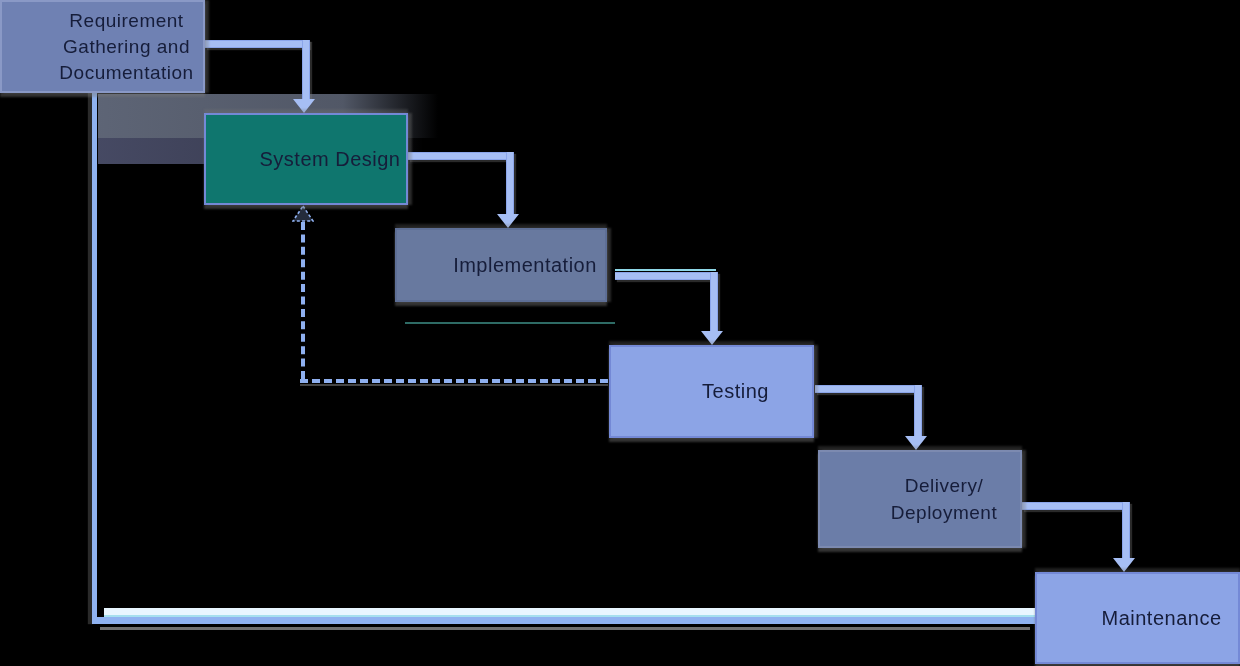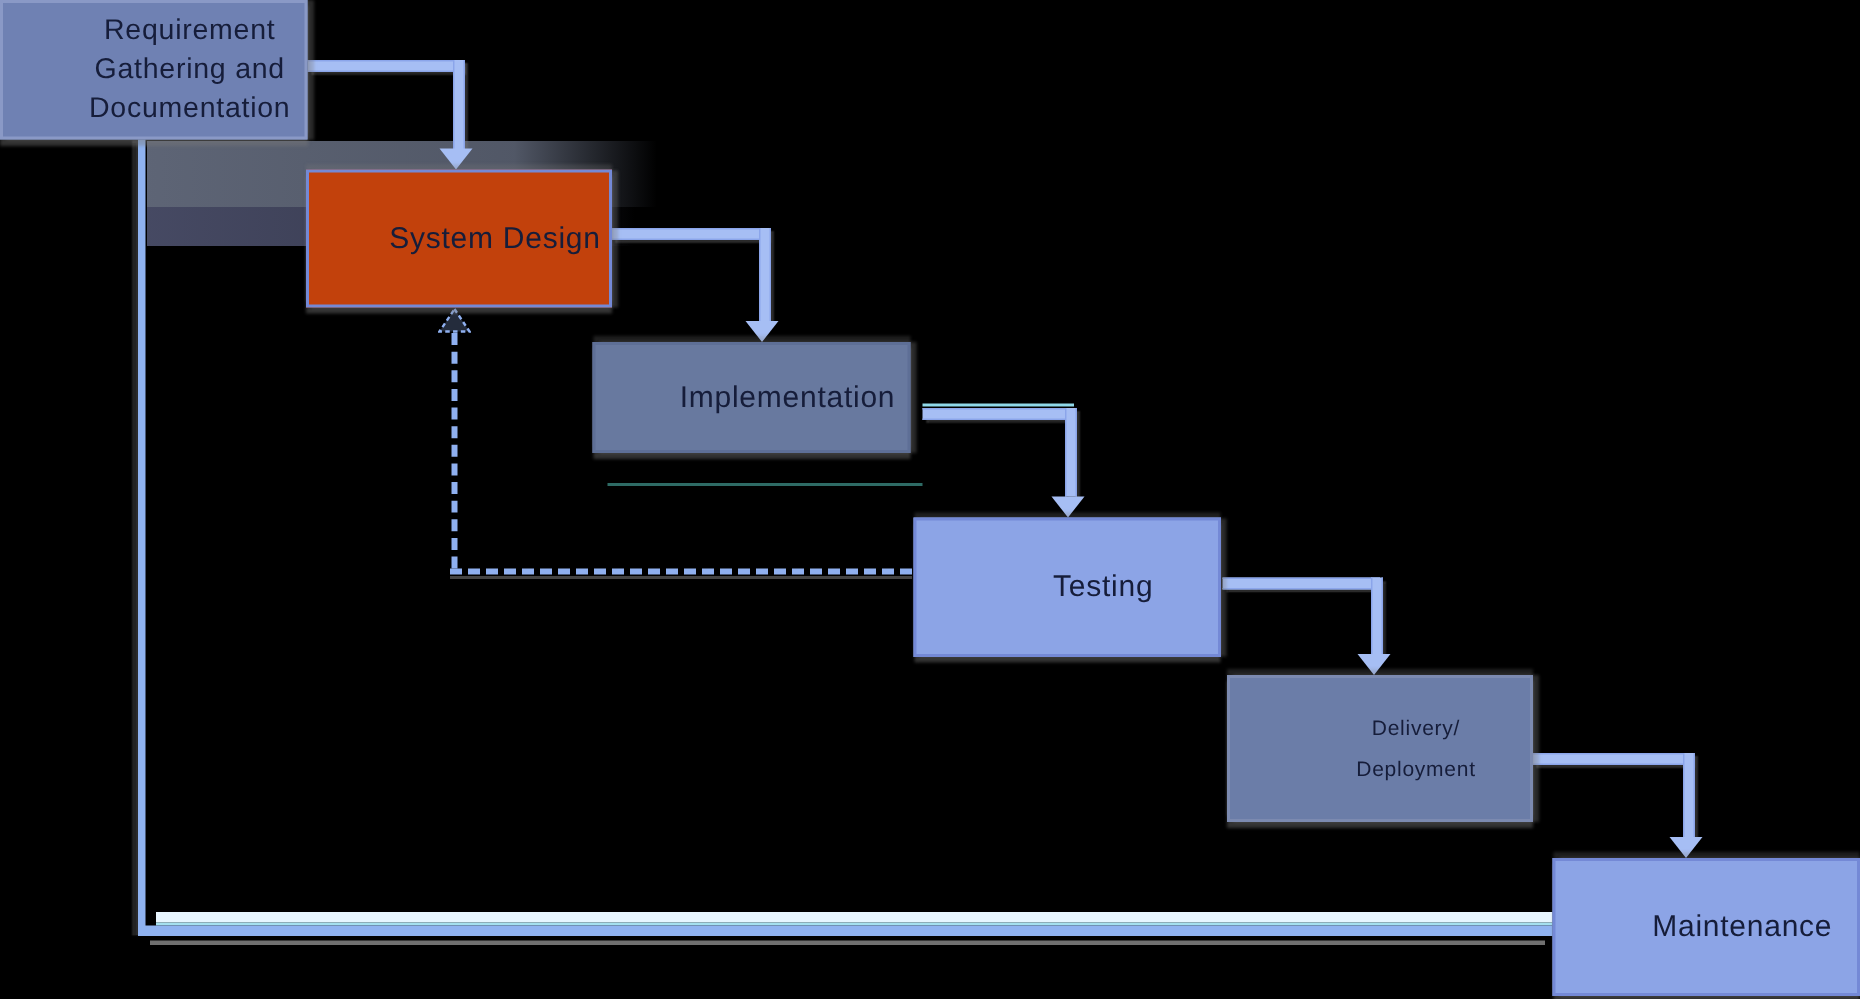--- a/index.html
+++ b/index.html
@@ -18,21 +18,21 @@
   .stage .lbl{
     white-space:pre-line; color:#161D3A; font-size:20px; line-height:27px;
     font-weight:500; letter-spacing:.5px;margin-left:48px;
   }
   .s0{left:0;   top:0;   width:205px; height:93px;}
   .s0 .lbl{font-size:19px; line-height:26px;}
   .s1{left:204px; top:113px; width:204px; height:92px;}
   .s2{left:395px; top:228px; width:212px; height:74px;}
   .s3{left:609px; top:345px; width:205px; height:93px;}
   .s4{left:818px; top:450px; width:204px; height:98px;}
-  .s4 .lbl{font-size:14px; line-height:27px;}
+  .s4 .lbl{font-size:19px; line-height:27px;}
   .s5{left:1035px; top:572px; width:205px; height:92px;}
   
   .bandA{position:absolute; left:98px; top:94px; width:340px; height:44px; z-index:5;
     background:linear-gradient(90deg, rgba(170,183,214,.55) 0%, rgba(170,183,214,.48) 72%, rgba(170,183,214,0) 100%);}
   .bandB{position:absolute; left:98px; top:138px; width:325px; height:26px; z-index:5;
     background:linear-gradient(90deg, rgba(139,146,197,.5) 0%, rgba(139,146,197,.42) 60%, rgba(139,146,197,0) 100%);}
   
   .seg{position:absolute; background:#A6BEF4; z-index:20;
     box-shadow:2px 2px 1px rgba(120,120,120,.35);}
   .seg.h{height:6px; border-top:1px solid #8BA5EA; border-bottom:1px solid #8BA5EA;}
@@ -113,21 +113,21 @@
 
   <div class="seg h c5h" style="background-color: rgb(166, 190, 244);"></div>
   <div class="seg v c5v" style="background-color: rgb(166, 190, 244);"></div>
   <div class="arrow c5a" style="border-top-color: rgb(166, 190, 244);"></div>
 
   <div class="stage s0" style="background-color: rgb(111, 129, 179); border-color: rgb(138, 153, 198);">
     <span class="lbl">Requirement
 Gathering and
 Documentation</span>
   </div>
-  <div class="stage s1" style="background-color: #c2410c; border-color: rgb(116, 137, 214);">
+  <div class="stage s1" style="background-color: #0f766e; border-color: rgb(116, 137, 214);">
     <span class="lbl">System Design</span>
   </div>
   <div class="stage s2" style="background-color: rgb(104, 121, 159); border-color: rgb(94, 111, 150);">
     <span class="lbl">Implementation</span>
   </div>
   <div class="tealEdge"></div>
   <div class="stage s3" style="background-color: rgb(140, 164, 230); border-color: rgb(116, 137, 214);">
     <span class="lbl">Testing</span>
   </div>
   <div class="stage s4" style="background-color: rgb(107, 125, 168); border-color: rgb(124, 138, 176);">

